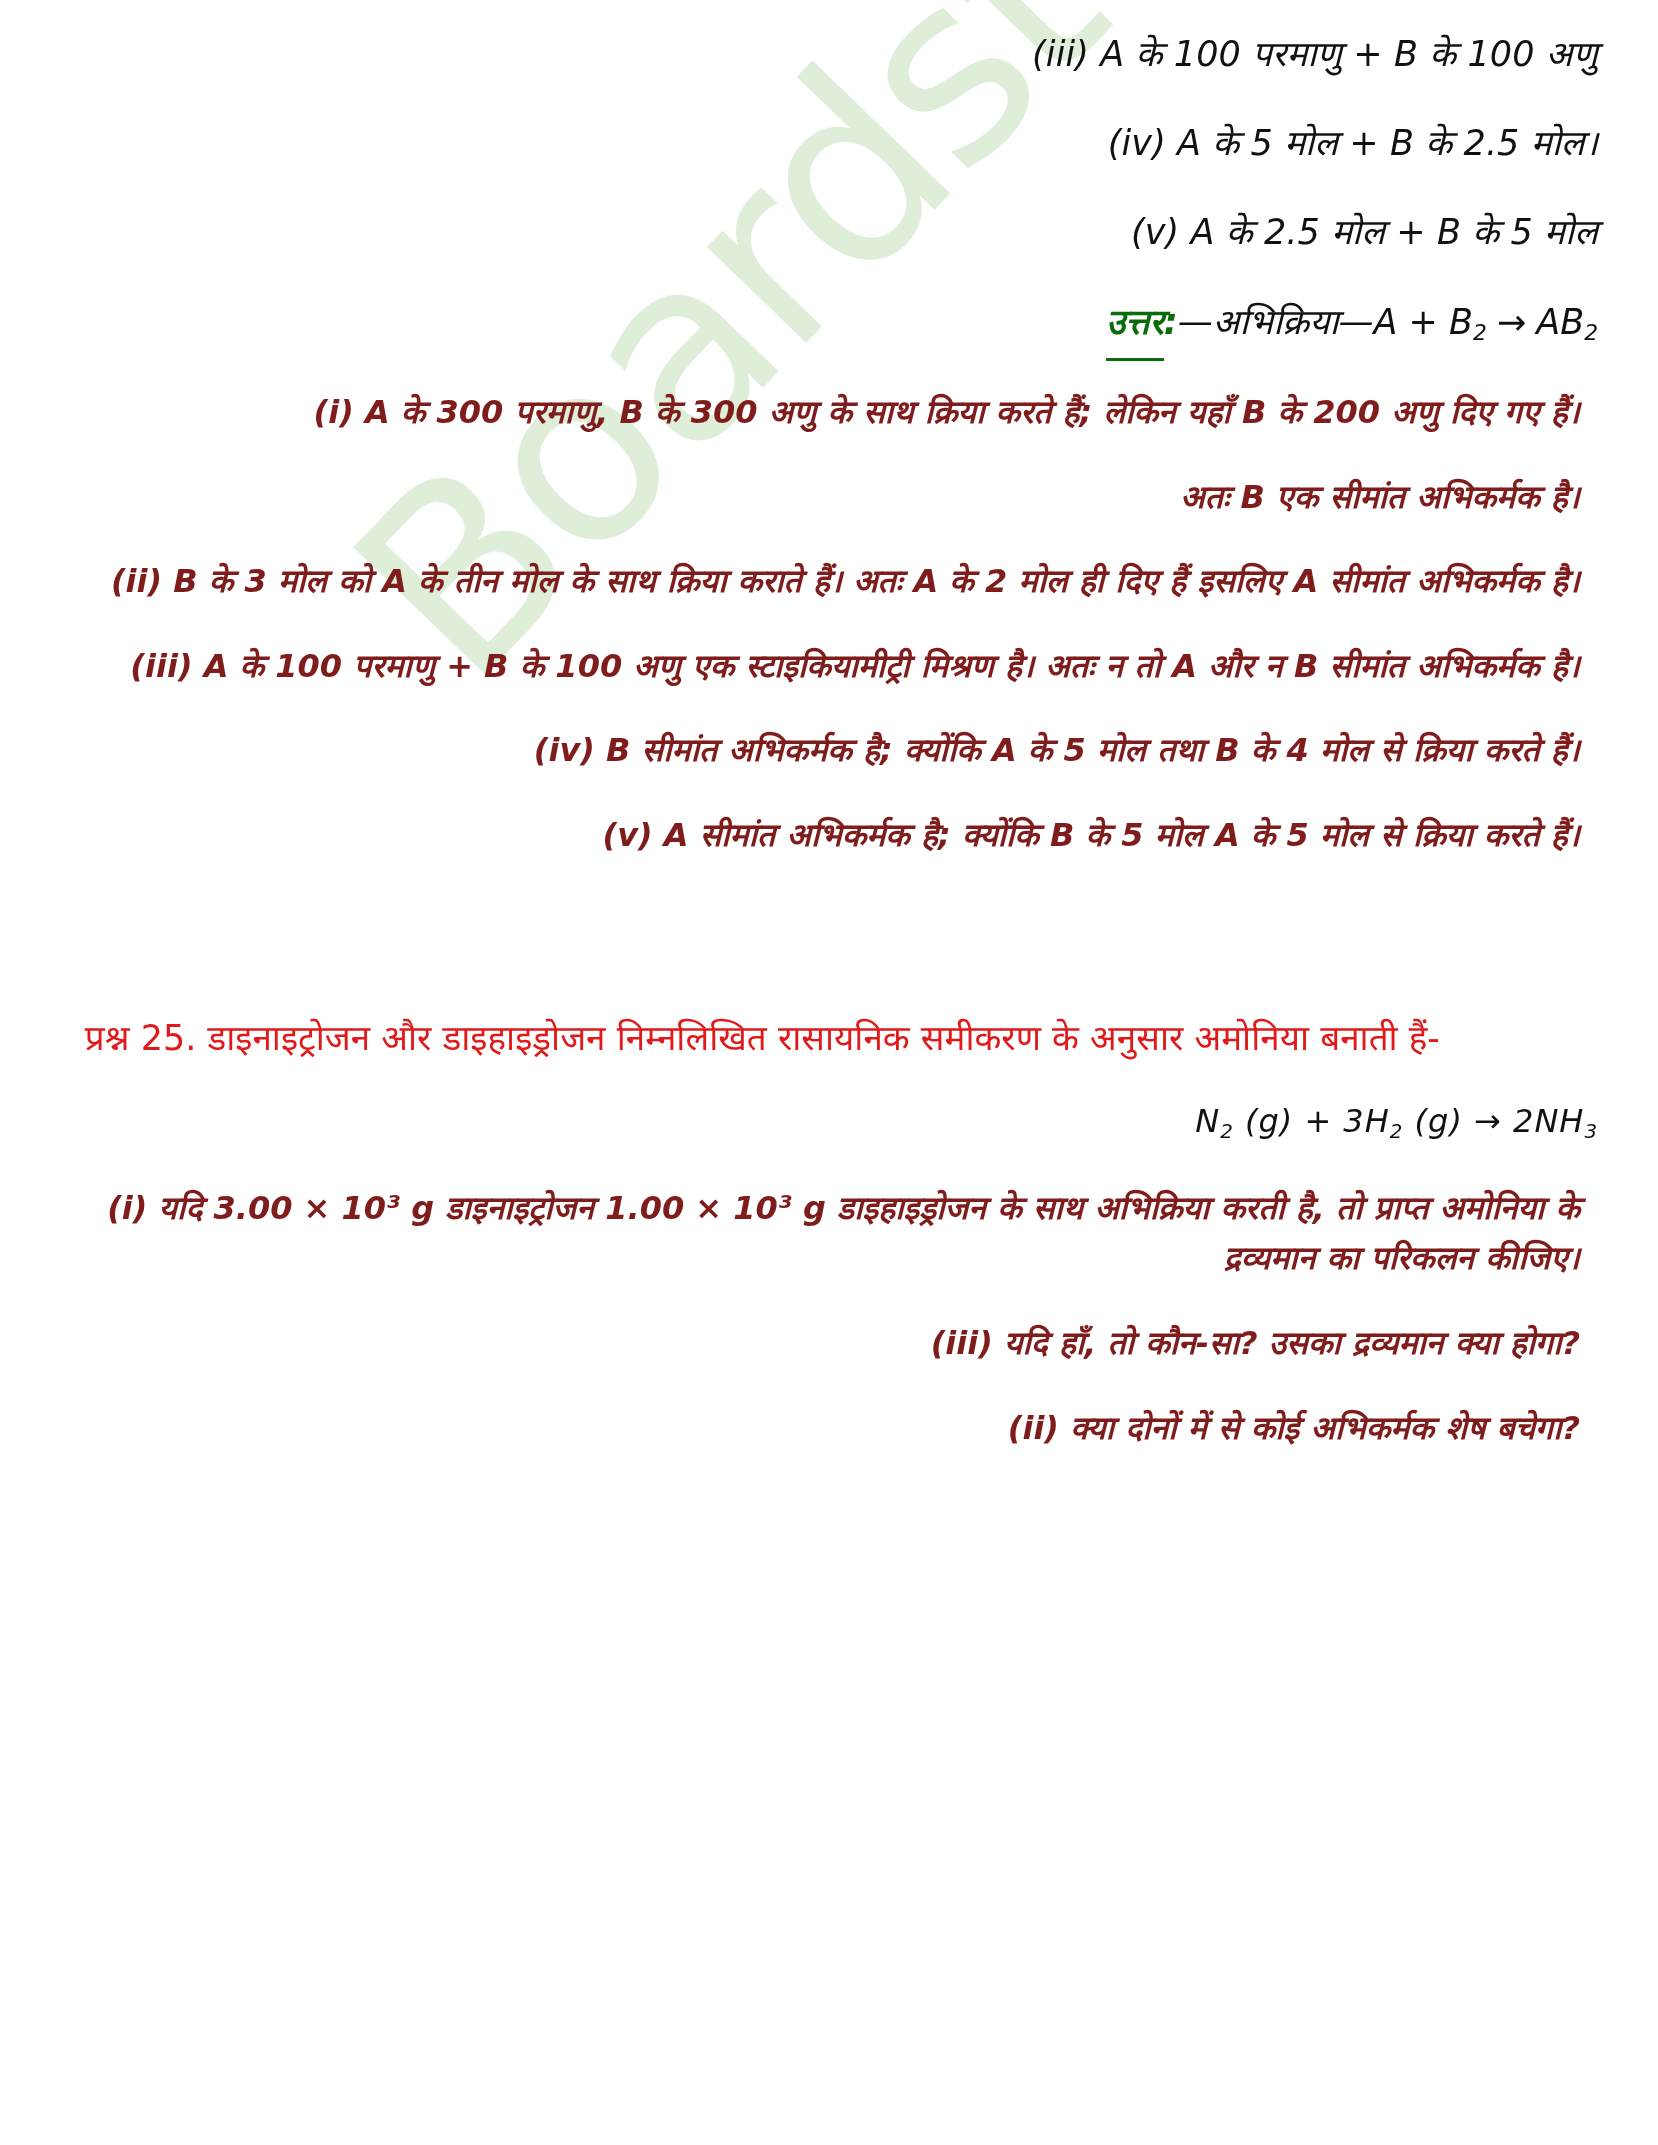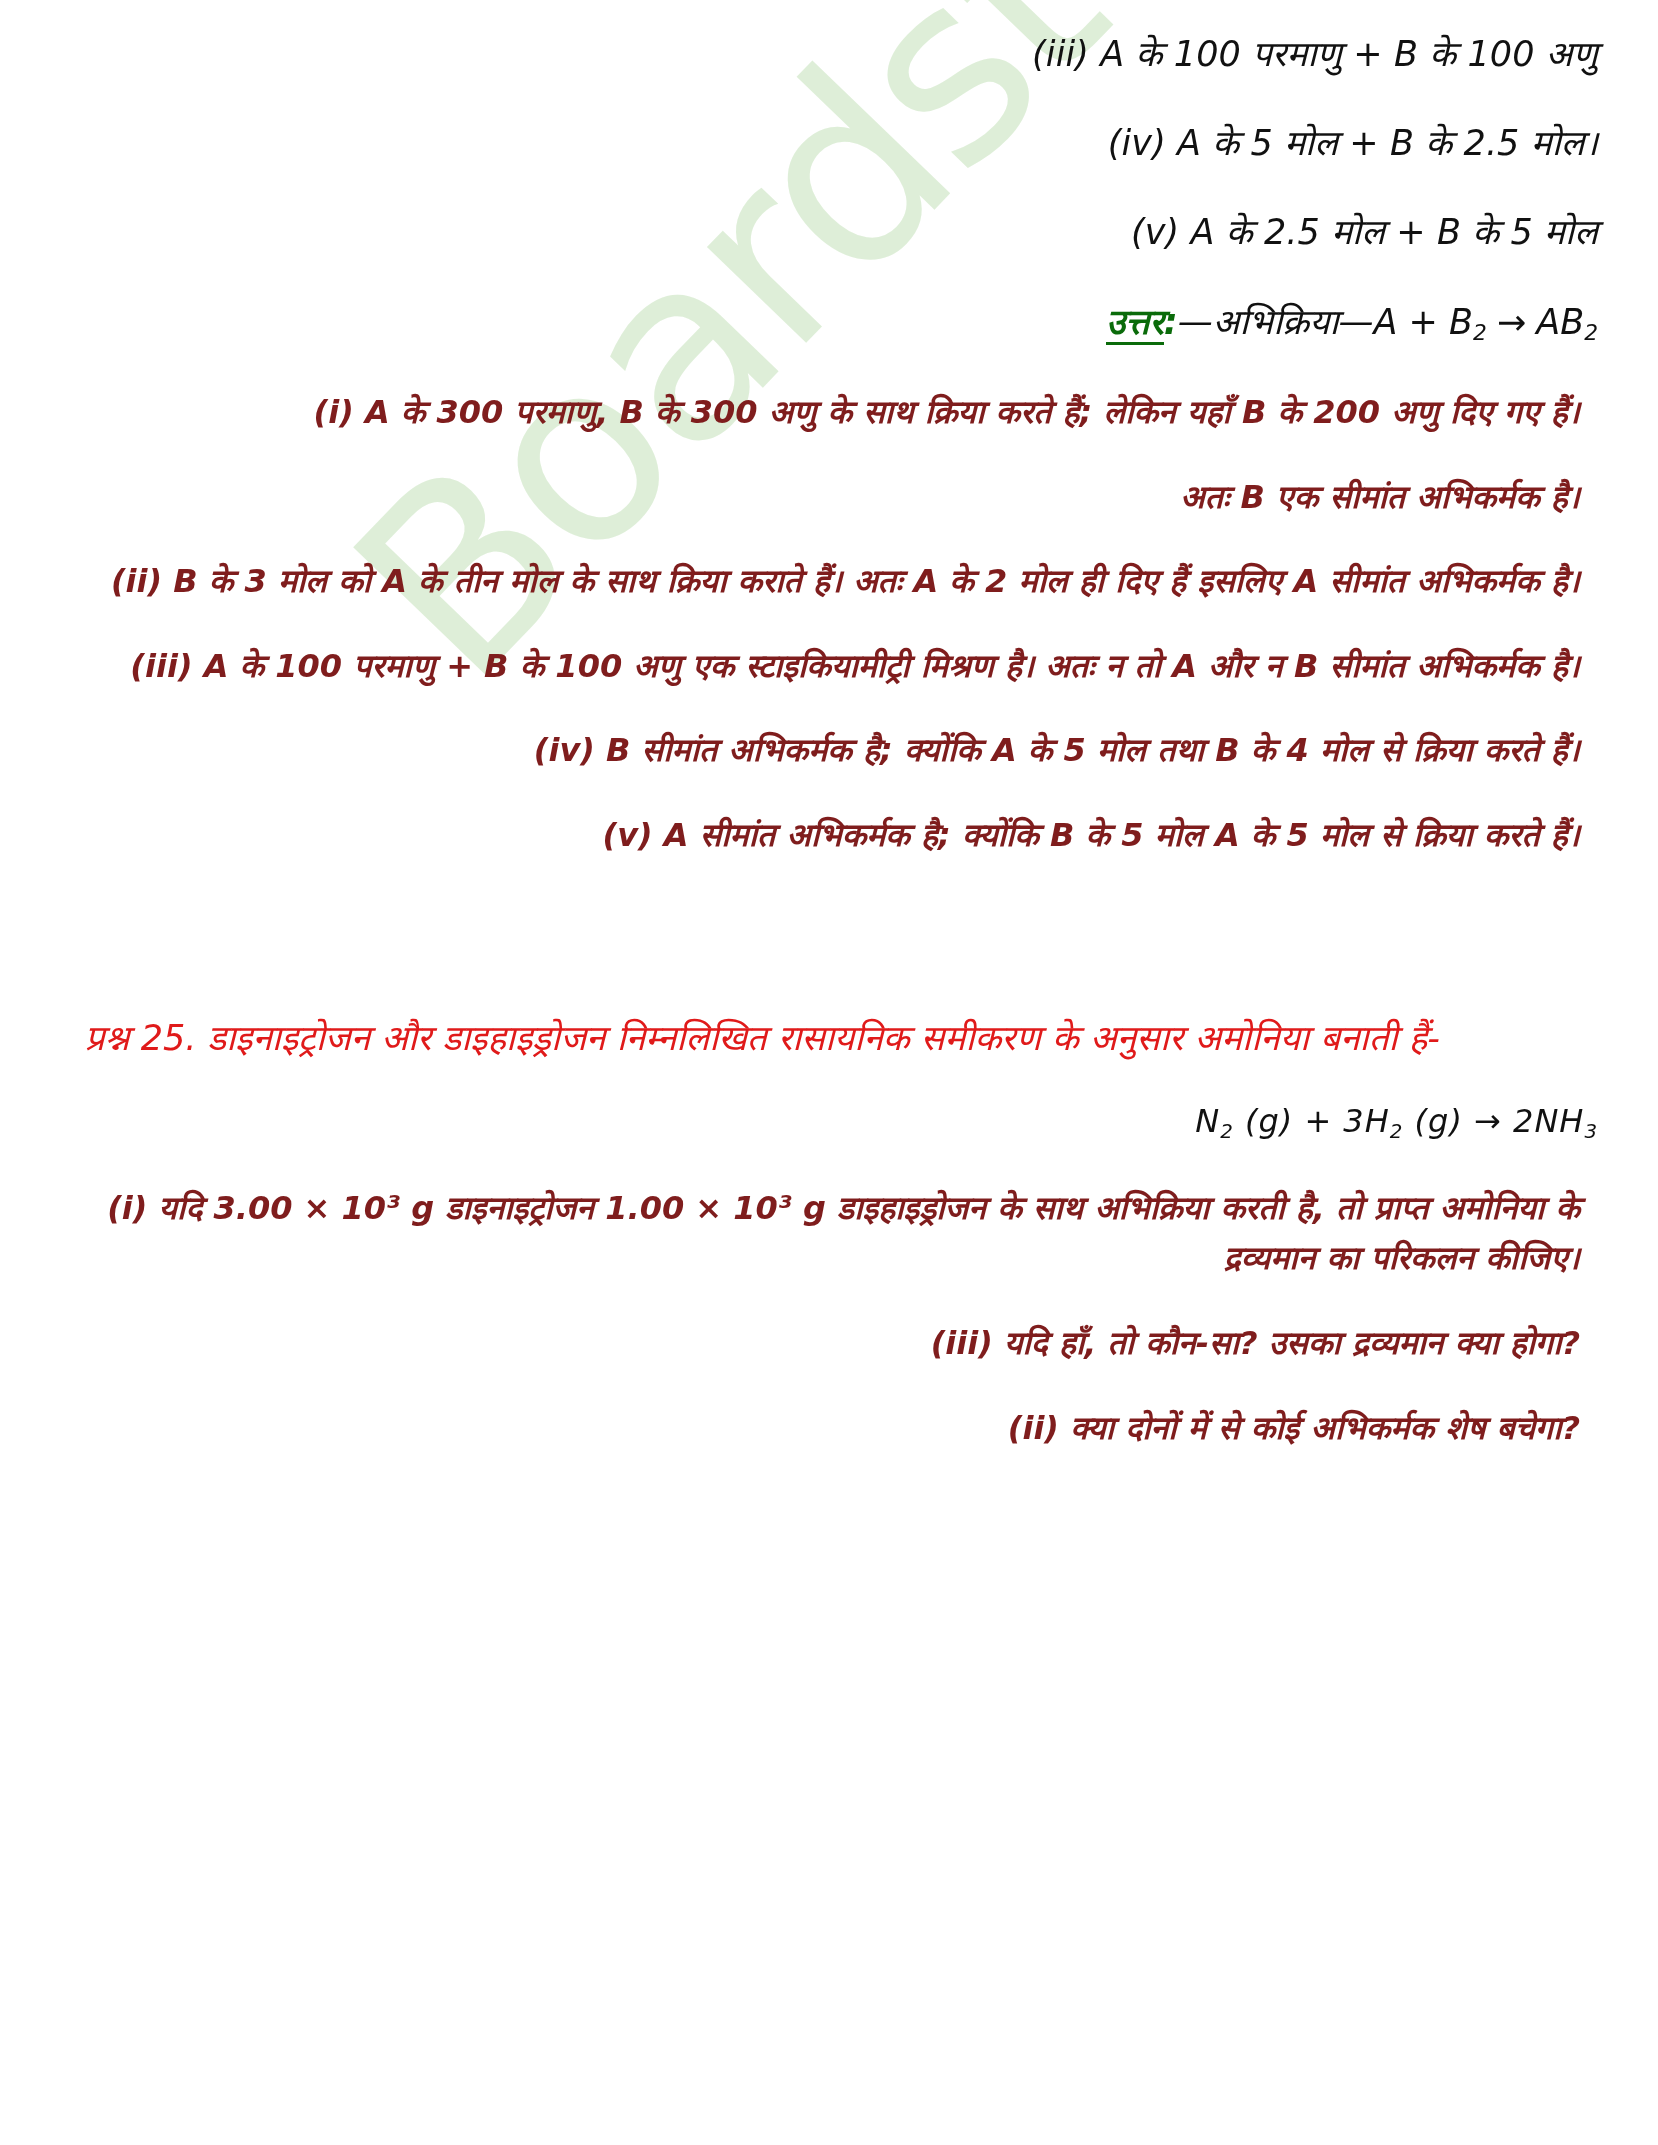--- a/index.html
+++ b/index.html
@@ -81,41 +81,40 @@
     font-family: "DejaVu Sans", sans-serif;
     color: #111111;
     margin: 0 0 38px 0;
   }
 
   .answer-label {
     color: #0a6b0a;
     font-weight: 700;
     font-style: italic;
     border-bottom: 3px solid #0a6b0a;
-    padding-bottom: 0px;
+    padding-bottom: 16px;
   }
   .answer-colon {
     color: #0a6b0a;
     font-weight: 700;
   }
 
   sub {
     font-size: 0.62em;
     vertical-align: -0.28em;
   }
 
   .arrow { padding: 0 10px; }
 
   .gap-block { height: 118px; }
 
   .q-heading {
     color: #e01a1a;
     font-size: 35px;
     line-height: 1.54;
-    font-style: italic;
     font-family: "DejaVu Sans", sans-serif;
     margin: 0 0 36px 0;
     max-width: 1380px;
   }
 
   .equation {
     font-size: 32px;
     font-style: italic;
     font-family: "DejaVu Sans", sans-serif;
     color: #111111;

